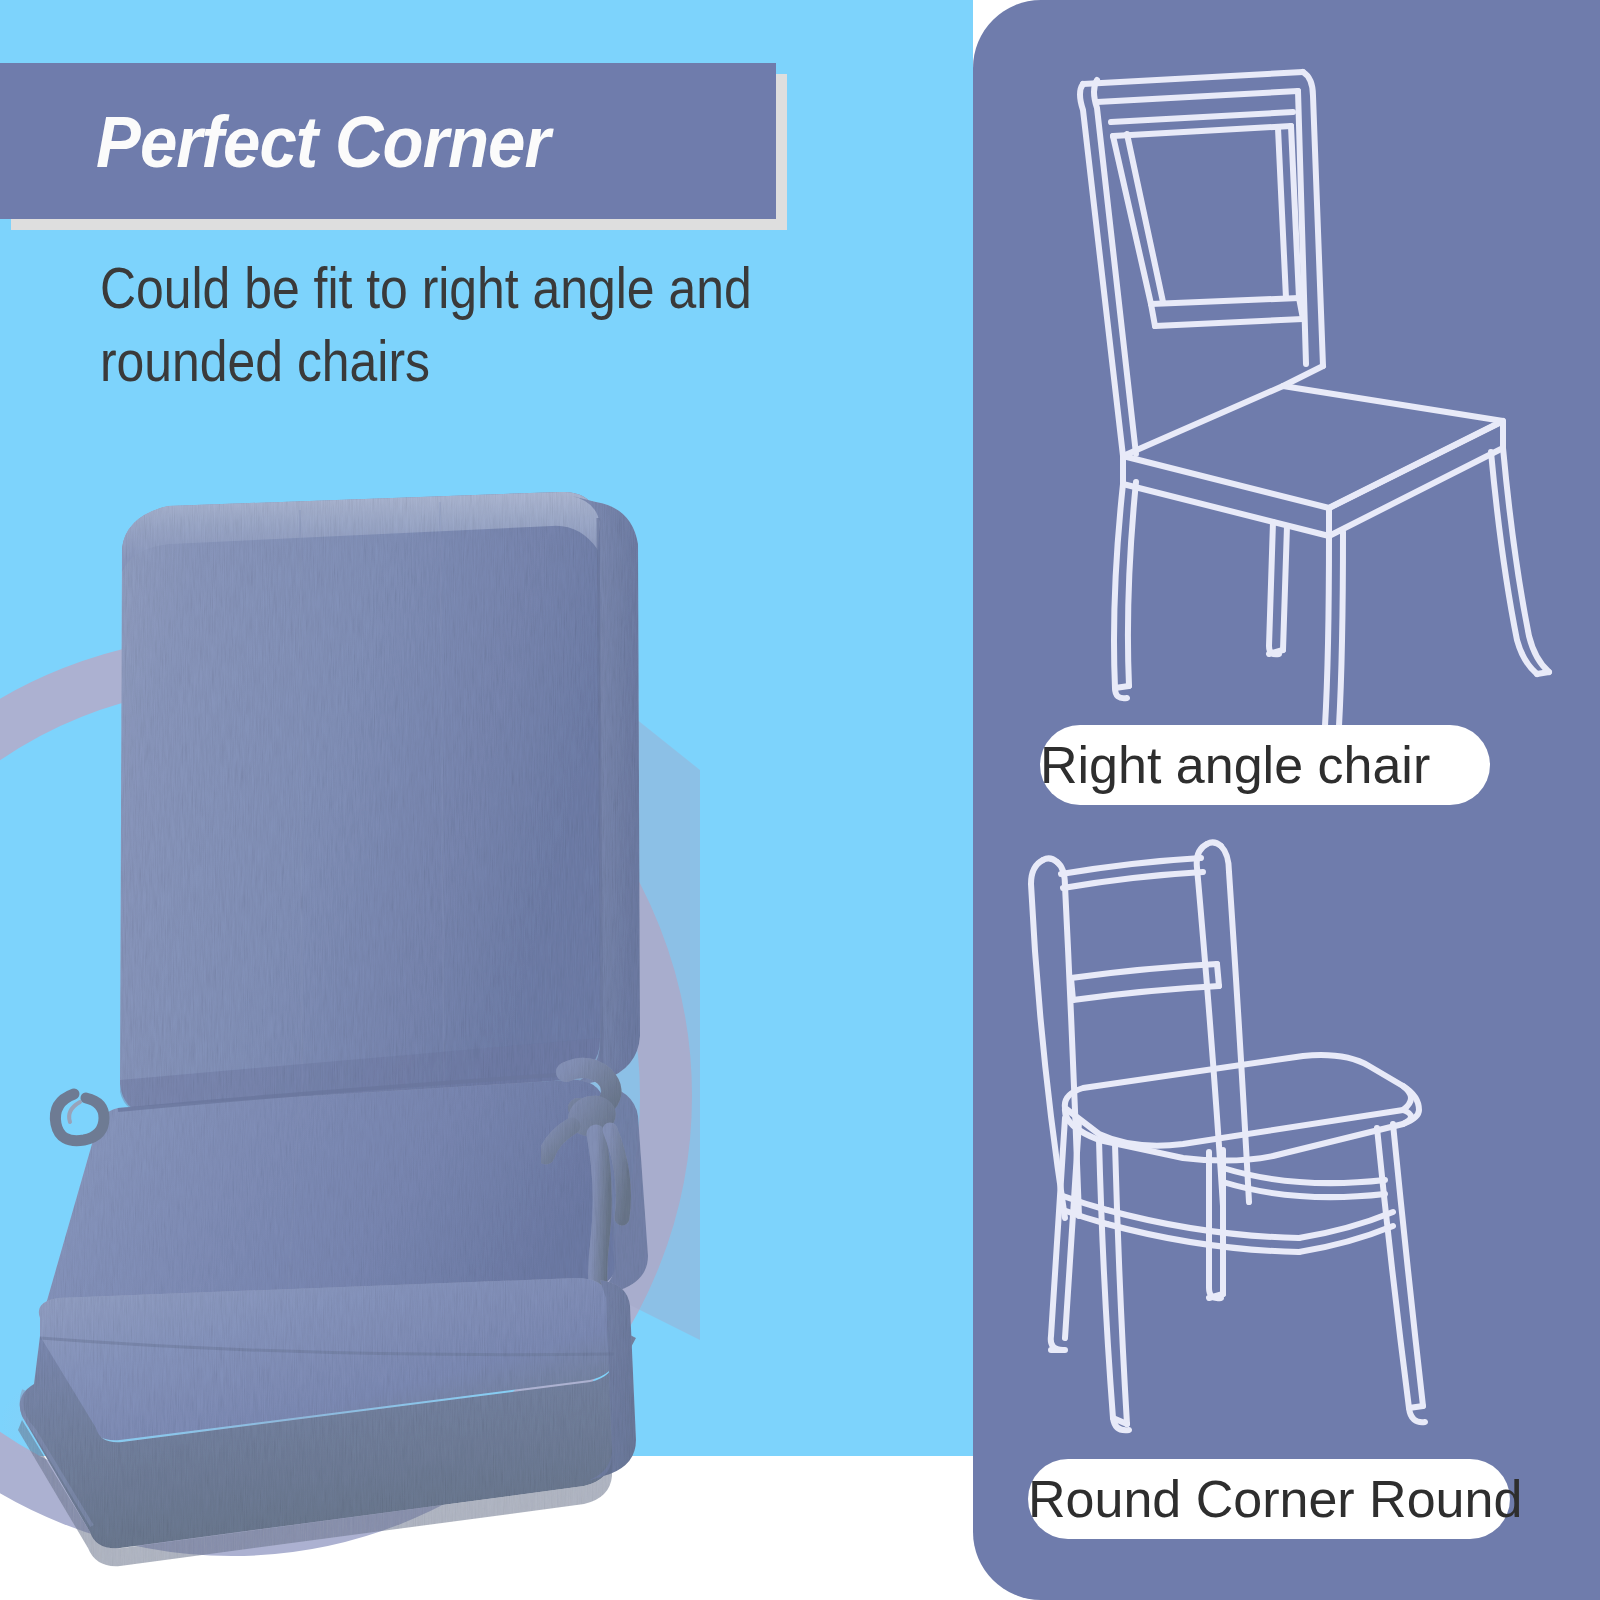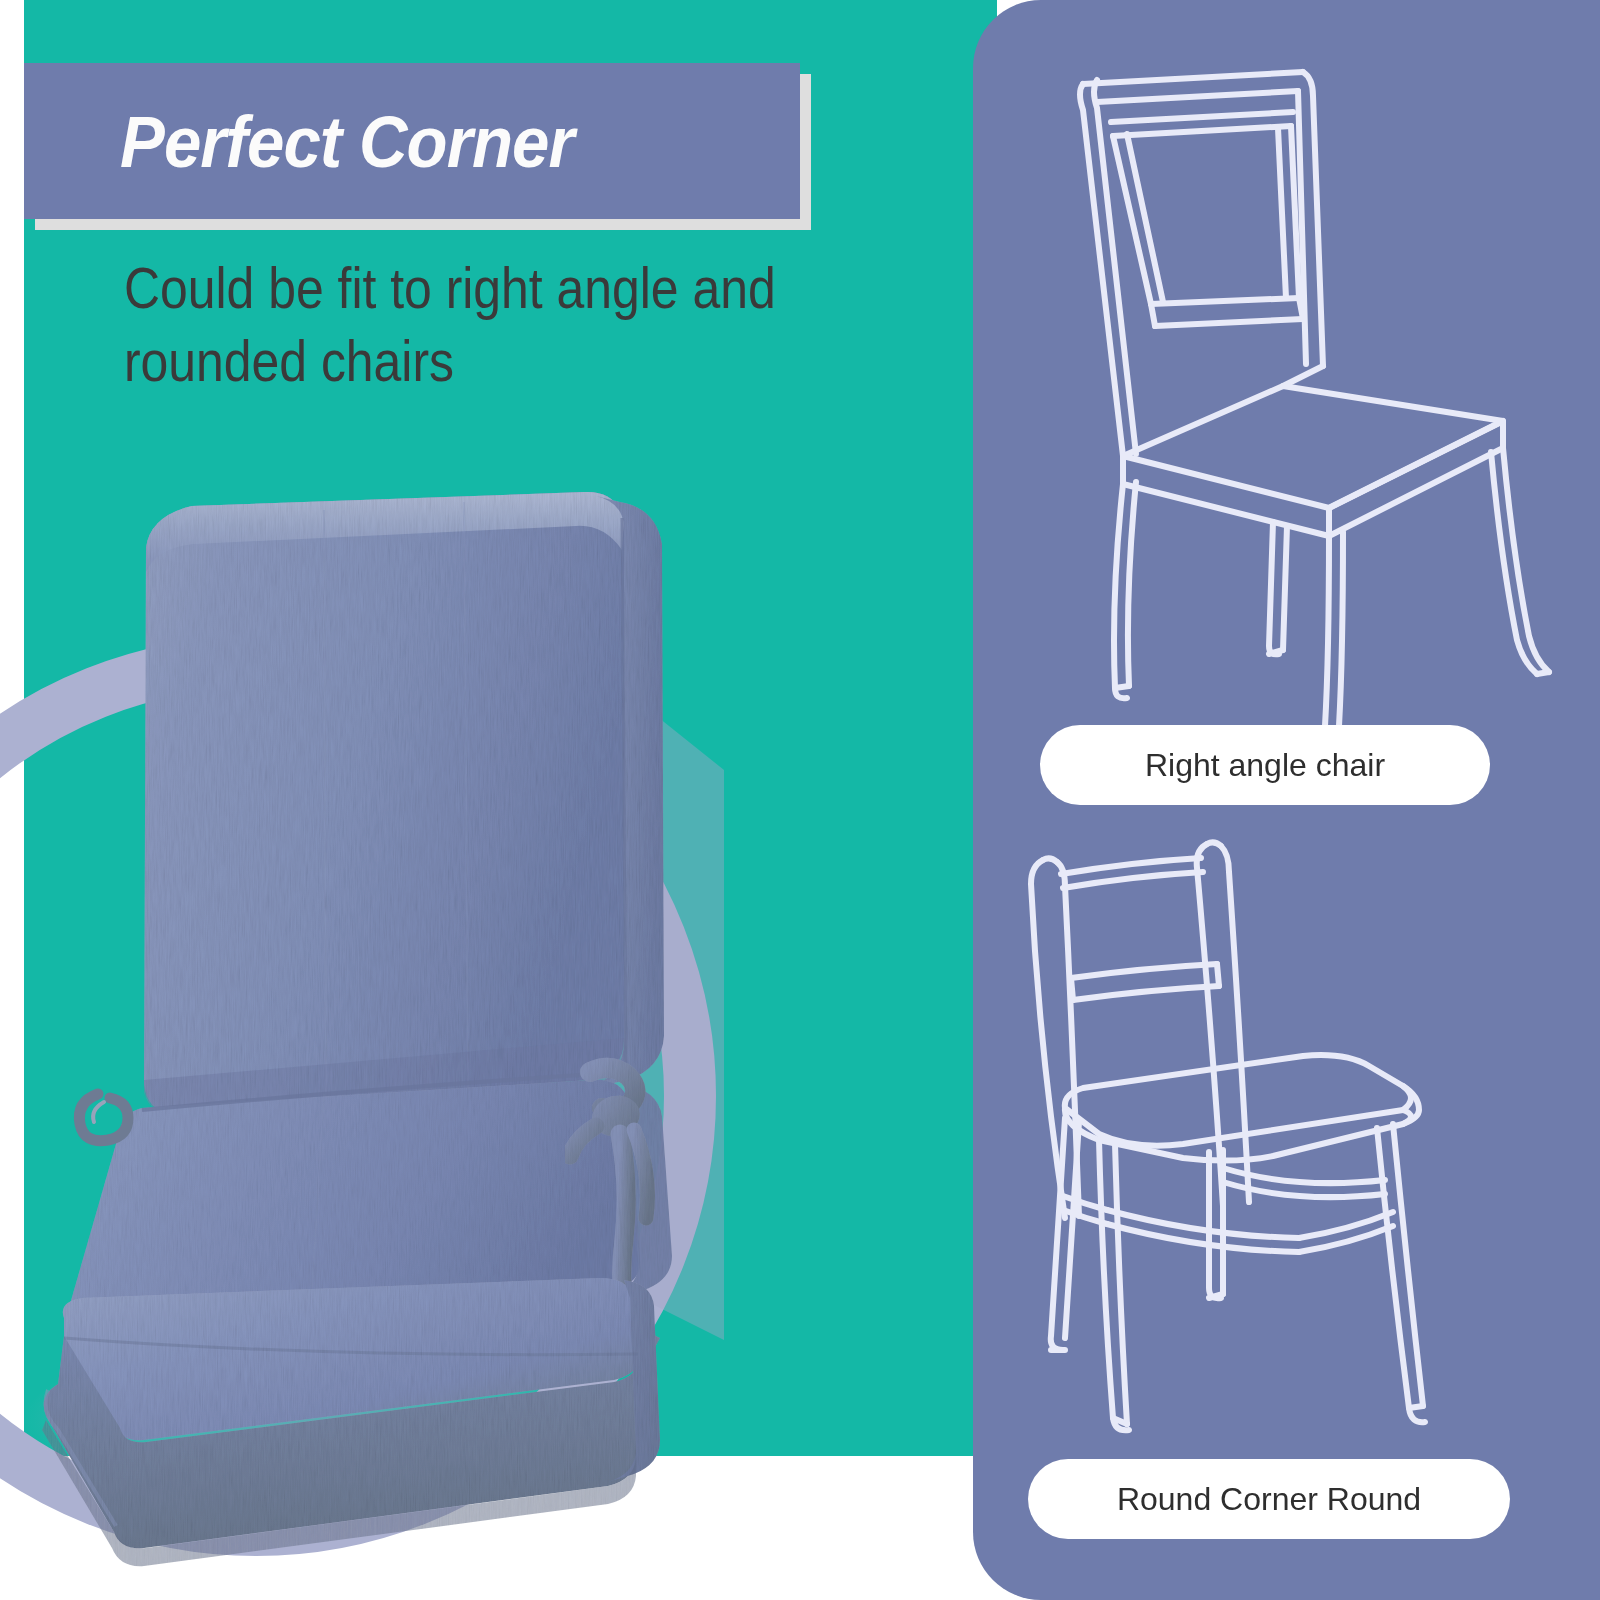--- a/index.html
+++ b/index.html
@@ -13,22 +13,21 @@
     position: relative;
     overflow: hidden;
     font-family: "Liberation Sans", sans-serif;
   }
 
   
   #left-column {
     position: absolute;
     left: 0; top: 0;
     width: 973px; height: 1456px;
-    background: #14b8a6;
-    margin-left: 24px;
+    background: #7dd3fc;
   }
 
   
   #title-banner-shadow {
     position: absolute;
     left: 11px; top: 74px;
     width: 776px; height: 156px;
     background: #dedede;
   }
   #title-banner {
@@ -97,23 +96,22 @@
   #chair-right-angle { top: 36px; width: 627px; height: 690px; }
   #chair-round-corner { top: 818px; width: 627px; height: 650px; }
 
   
   .pill-label {
     position: absolute;
     background: #ffffff;
     border-radius: 48px;
     display: flex;
     align-items: center;
-    justify-content: center;
     color: #2E2E2E;
-    font-size: 32px;
+    font-size: 52px;
     white-space: nowrap;
   }
   #pill-right-angle {
     left: 67px; top: 725px;
     width: 450px; height: 80px;
   }
   #pill-round-corner {
     left: 55px; top: 1459px;
     width: 482px; height: 80px;
   }

